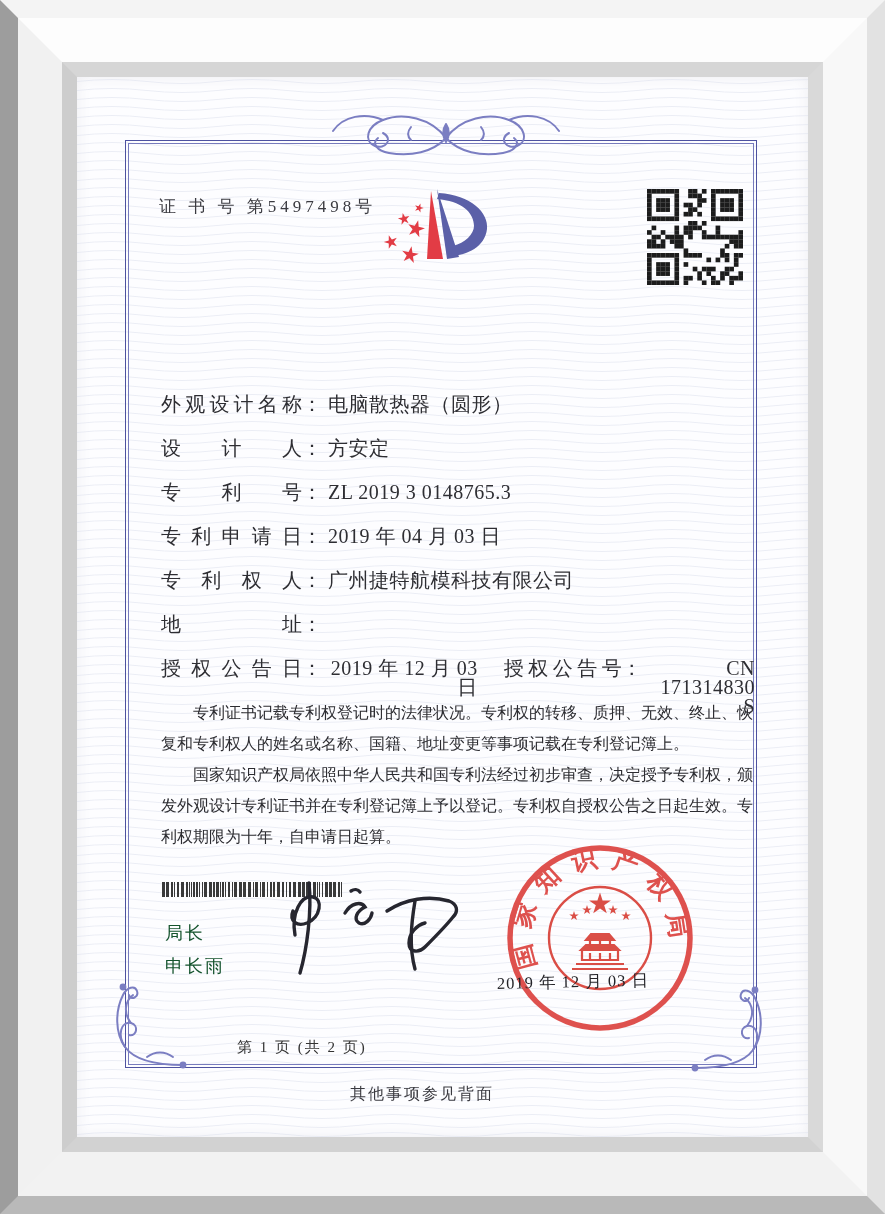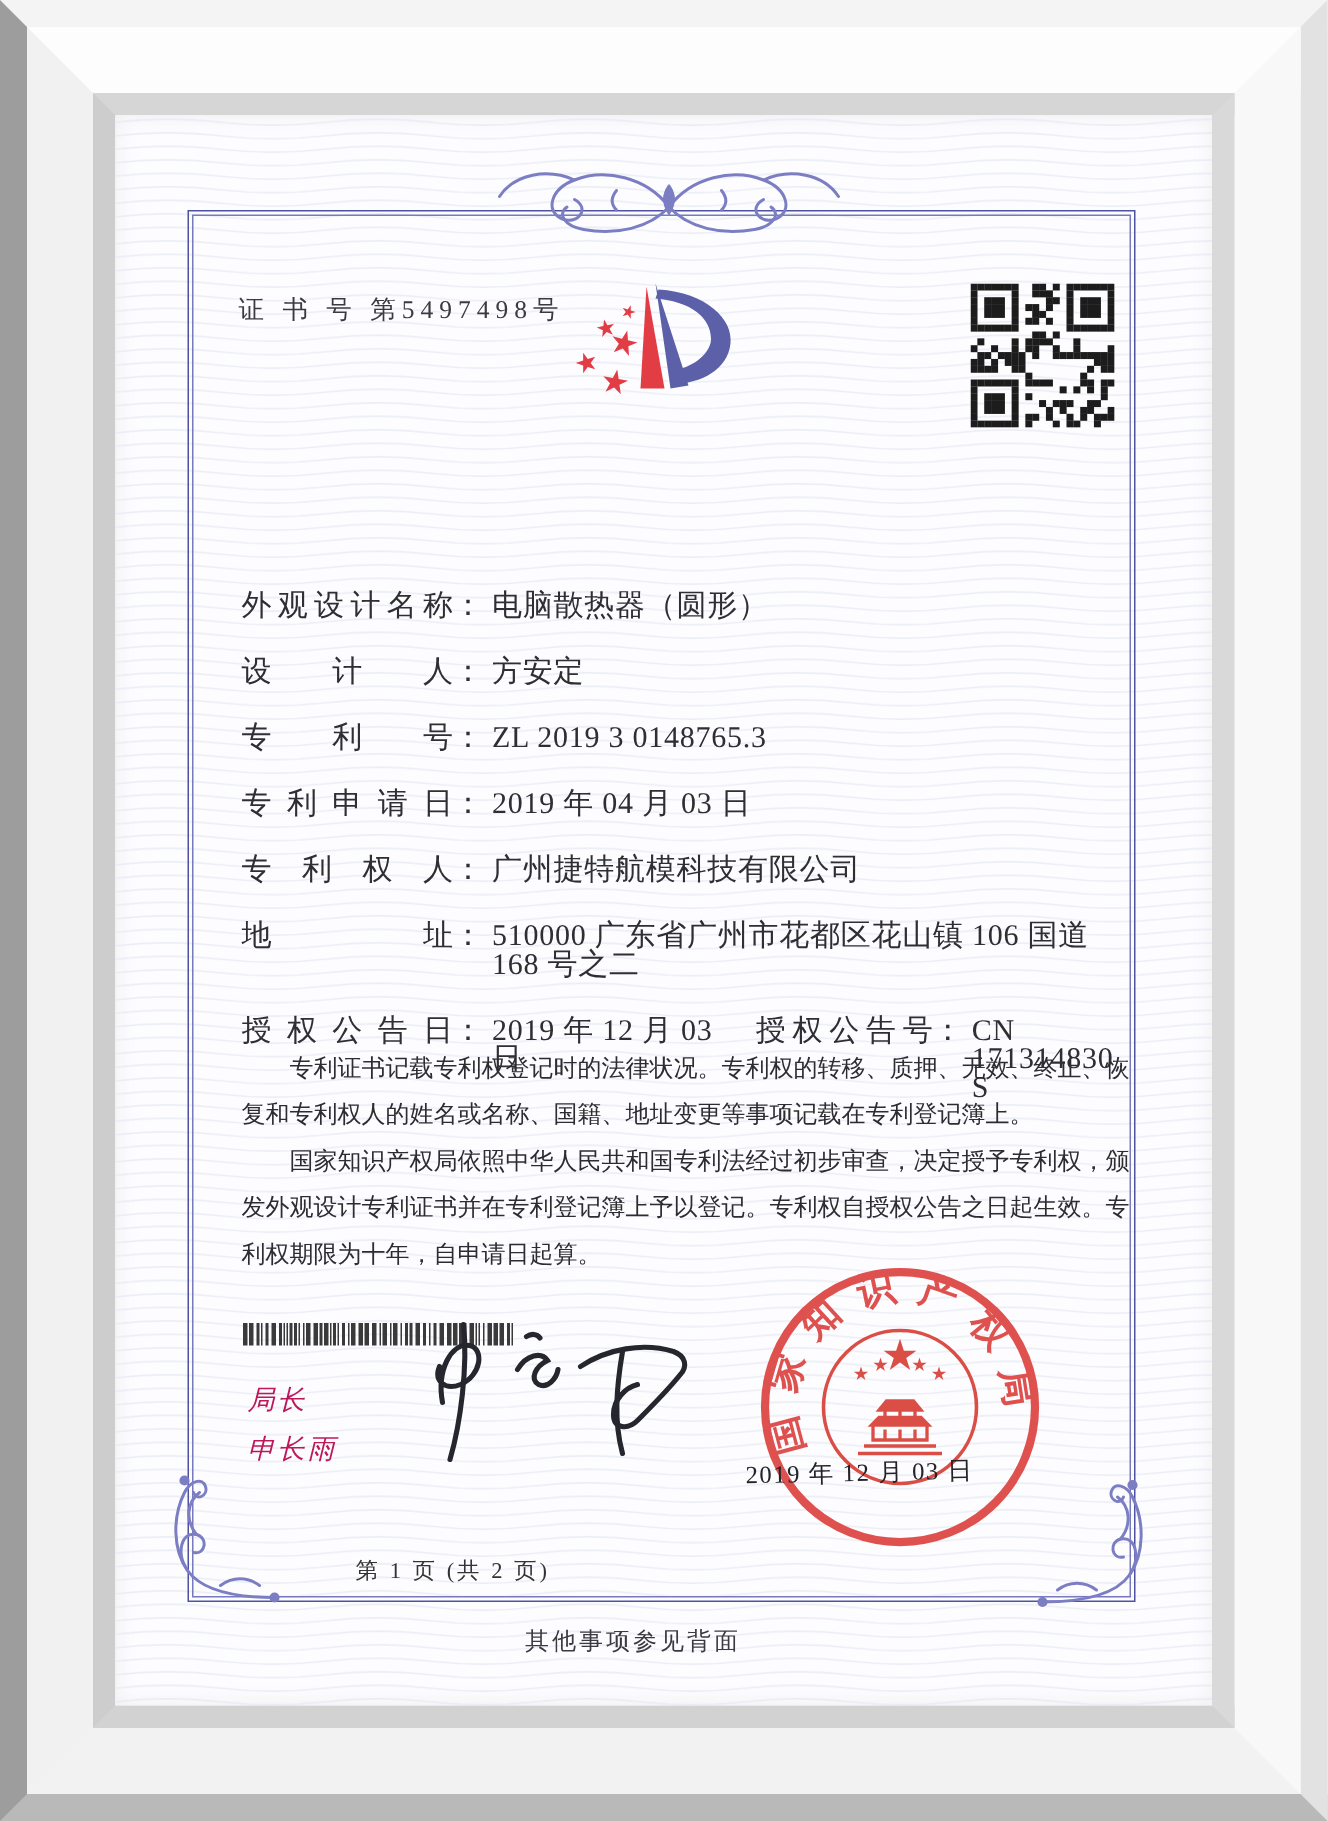--- a/index.html
+++ b/index.html
@@ -36,33 +36,33 @@
   .logo { position:absolute; left:294px; top:106px; width:152px; height:112px; }
   .qr { position:absolute; left:570px; top:112px; width:96px; height:96px; }
 
   .title { position:absolute; left:0; right:0; top:224px; text-align:center;
     font-size:35px; font-weight:700; letter-spacing:9px; color:#303034; }
 
   .fields { position:absolute; left:84px; top:318px; width:594px; font-size:20px; }
   .f-row { display:flex; align-items:flex-start; margin-bottom:25px; line-height:19px; }
   .f-label { display:inline-block; width:141px; text-align:justify; text-align-last:justify; flex:none; }
   .f-colon { flex:none; margin-right:6px; }
-  .f-value { letter-spacing:.5px; }
+  .f-value { letter-spacing:.5px;text-align:right; }
   .grant-row { display:flex; }
   .grant-second { margin-left:26px; display:flex; }
   .grant-second .f-label { width:118px; }
 
   .paras { position:absolute; left:84px; top:620px; width:592px;
     font-size:16px; line-height:31px; text-align:justify; color:#2c2c31; }
   .paras p { text-indent:2em; }
 
   .barcode { position:absolute; left:85px; top:805px; width:190px; height:15px; display:flex; align-items:stretch; }
   .barcode i { background:#3a3a3a; display:block; }
 
-  .signer { position:absolute; left:88px; top:840px; font-size:18px; letter-spacing:2px; line-height:33px; color:#be185d;font-style:italic; }
+  .signer { position:absolute; left:88px; top:840px; font-size:18px; letter-spacing:2px; line-height:33px; color:#14532d; }
   .signature { position:absolute; left:180px; top:792px; width:225px; height:118px; }
 
   .seal { position:absolute; left:425px; top:763px; width:196px; height:196px; opacity:.93;
     mix-blend-mode:multiply; }
   .seal-date { position:absolute; left:420px; top:894px; width:180px; font-size:16.5px;
     letter-spacing:1px; color:#232328; z-index:4; transform:rotate(-1.2deg); }
 
   .page-info { position:absolute; left:160px; top:961px; width:300px; 
     font-size:15px; letter-spacing:2px; color:#333; }
   .back-note { position:absolute; left:240px; top:1007px; width:210px; text-align:center;
@@ -374,21 +374,20 @@
             <span class="f-value">2019 年 04 月 03 日</span>
         </div>
         <div class="f-row">
           <span class="f-label">专利权人</span>
             <span class="f-colon">：</span>
             <span class="f-value">广州捷特航模科技有限公司</span>
         </div>
         <div class="f-row">
           <span class="f-label">地址</span>
             <span class="f-colon">：</span>
-            <span class="f-value">510000 广东省广州市花都区花山镇 106 国道 168 号之二</span>
         </div>
         <div class="f-row grant-row">
           <span class="f-label">授权公告日</span>
             <span class="f-colon">：</span>
             <span class="f-value">2019 年 12 月 03 日</span>
           <span class="grant-second">
             <span class="f-label">授权公告号</span>
               <span class="f-colon">：</span>
               <span class="f-value">CN 171314830 S</span>
           </span>

